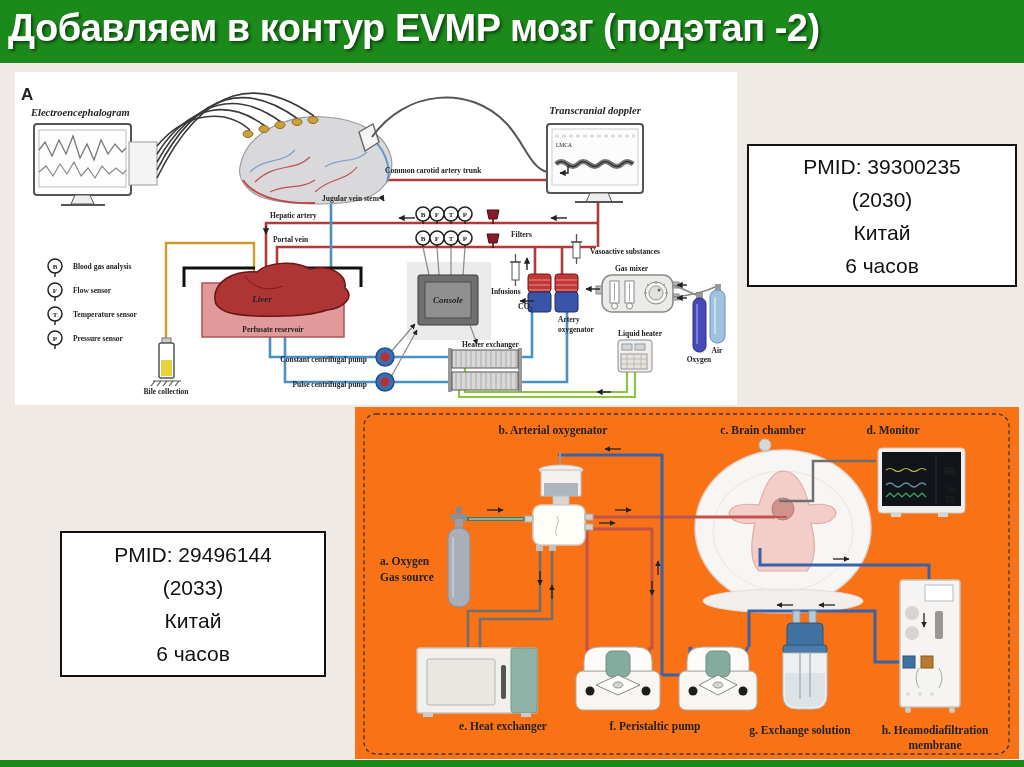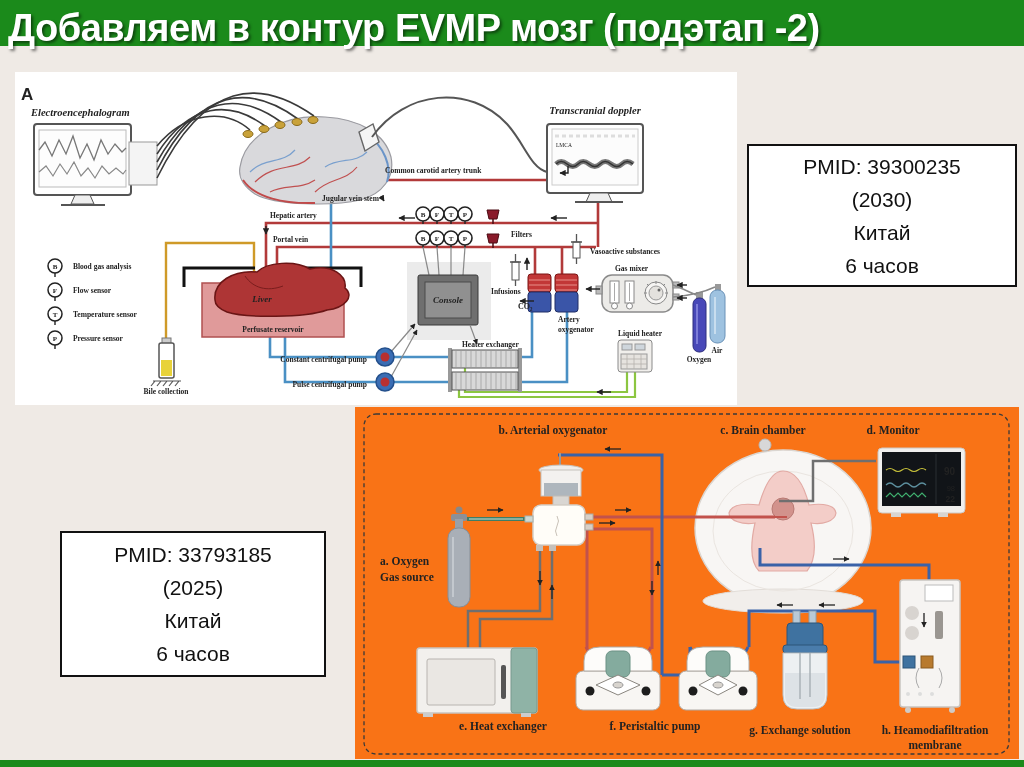--- a/index.html
+++ b/index.html
@@ -1,18 +1,18 @@
 <!DOCTYPE html>
 <html><head>
 <meta charset="utf-8">
 <style>
   html,body{margin:0;padding:0;}
   .slide{position:relative;width:1024px;height:767px;background:#efeae5;overflow:hidden;
          font-family:"Liberation Sans",sans-serif;}
-  .title-bar{position:absolute;left:0;top:0;width:1024px;height:46px;background:#1b8a1b;}
+  .title-bar{position:absolute;left:0;top:0;width:1024px;height:63px;background:#1b8a1b;}
   .title-bar h1{margin:0;padding:7px 0 0 8px;font-size:38px;font-weight:bold;color:#ffffff;
     letter-spacing:-0.5px;text-shadow:2px 2px 3px rgba(0,0,0,0.5);
     font-family:"Liberation Sans",sans-serif;white-space:nowrap;}
   .figure-a{position:absolute;left:15px;top:72px;width:722px;height:333px;background:#ffffff;}
   .figure-b{position:absolute;left:355px;top:407px;width:664px;height:352px;background:#f97316;}
   .pmid-box{position:absolute;background:#ffffff;border:2px solid #111;display:flex;
     flex-direction:column;justify-content:center;align-items:center;text-align:center;
     font-size:21px;color:#111;line-height:33px;}
   .pmid-top{left:747px;top:144px;width:266px;height:139px;}
   .pmid-bottom{left:60px;top:531px;width:262px;height:142px;}
@@ -474,20 +474,20 @@
   </svg>
   </div>
 
   <div class="pmid-box pmid-top">
     <div>PMID: 39300235</div>
     <div>(2030)</div>
     <div>Китай</div>
     <div>6 часов</div>
   </div>
   <div class="pmid-box pmid-bottom">
-    <div>PMID: 33793185</div>
-    <div>(2025)</div>
+    <div>PMID: 29496144</div>
+    <div>(2033)</div>
     <div>Китай</div>
     <div>6 часов</div>
   </div>
 
   <div class="bottom-strip"></div>
 </div>
 
 </body></html>

